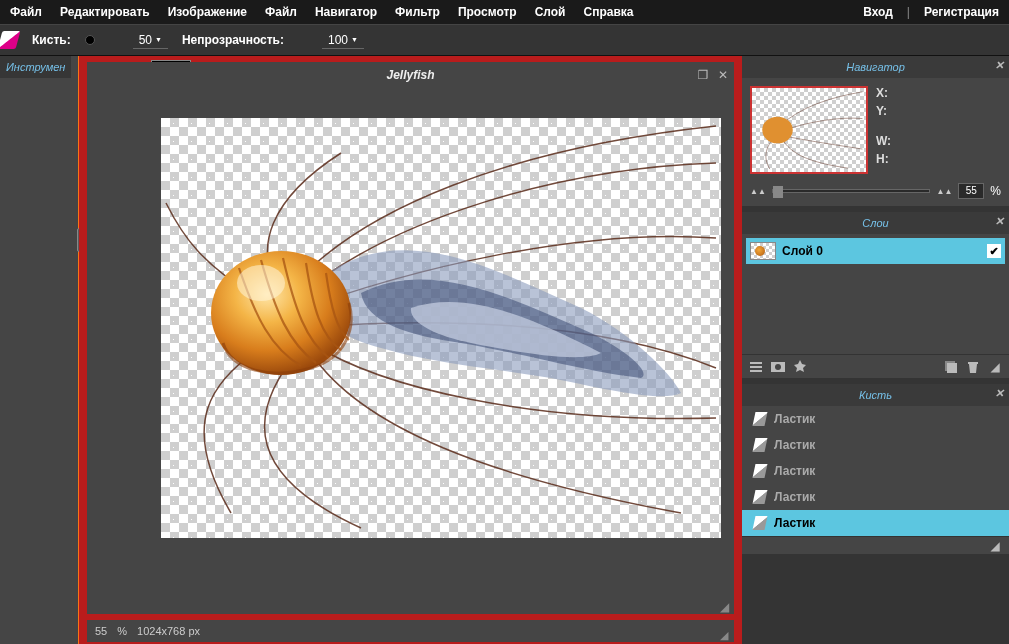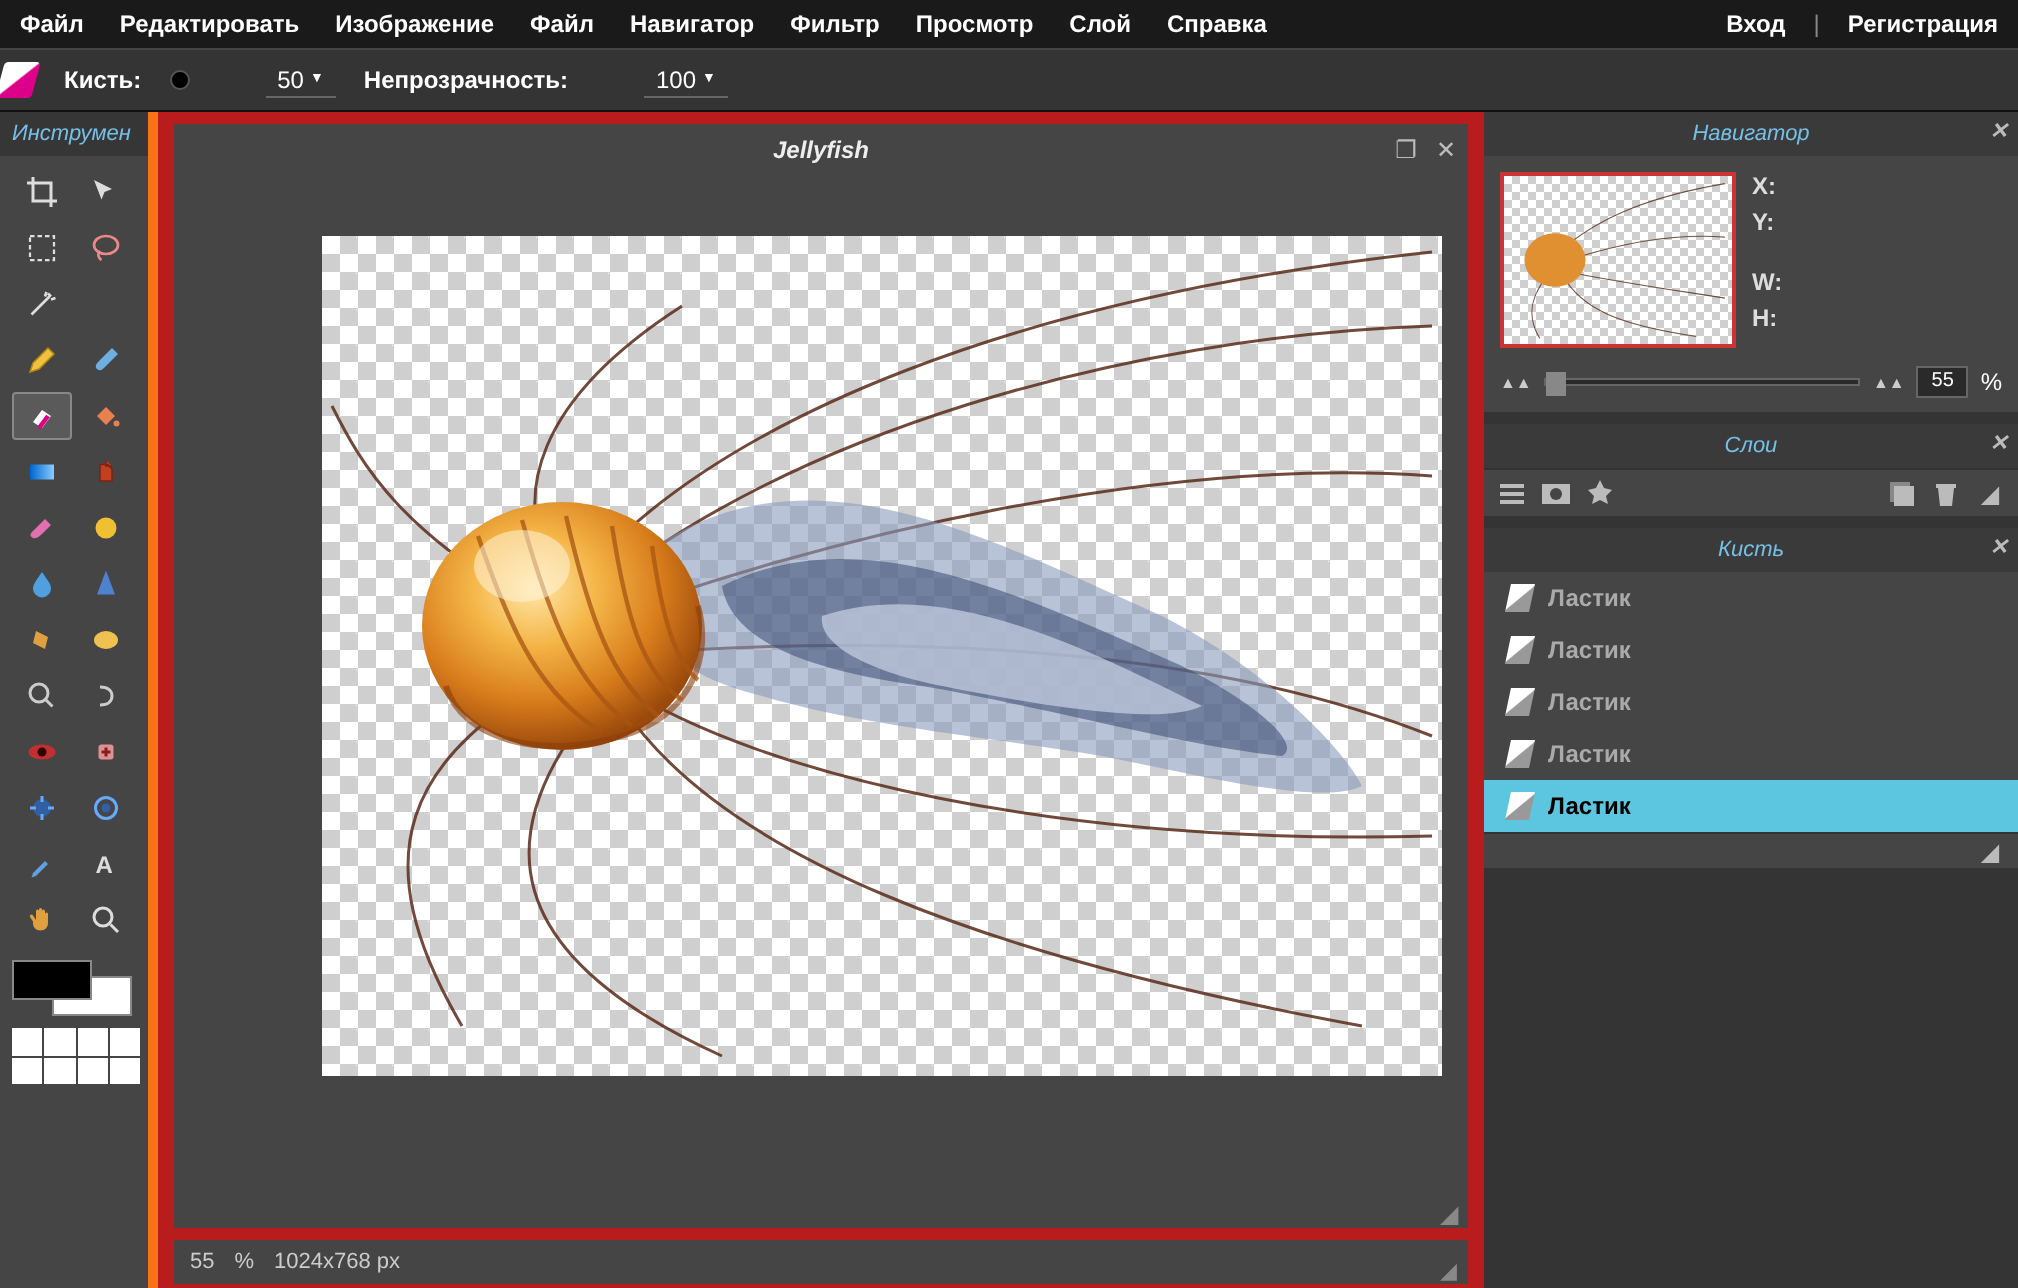--- a/index.html
+++ b/index.html
@@ -12,21 +12,21 @@
 
 .optbar { height: 32px; background: #343434; display: flex; align-items: center; padding: 0 0; gap: 14px; border-top: 1px solid #444; border-bottom: 1px solid #111; }
 .opt-icon { width: 18px; height: 18px; background: linear-gradient(135deg,#fff 0%,#fff 48%,#d08 52%,#d08 100%); transform: skewX(-15deg); border-radius: 2px; }
 .opt-label { font-weight: bold; }
 .opt-dot { width: 10px; height: 10px; background: #000; border-radius: 50%; border: 1px solid #555; }
 .opt-val { display: flex; align-items: center; gap: 3px; padding: 1px 6px; border-bottom: 1px solid #666; margin-left: 24px; }
 .opt-val .dd { font-size: 7px; }
 
 .main { display: flex; height: 588px; }
 
-.toolbar { width: 79px; background: #454545; display: flex; flex-direction: column; border-right: 5px solid #f97316; }
+.toolbar { width: 79px; background: #454545; display: flex; flex-direction: row; border-right: 1px solid #f97316; }
 .toolbar-title { background: #363636; height: 22px; display: flex; align-items: center; padding: 0 6px; font-style: italic; color: #76c0e8; font-size: 11px; }
 .tools-grid { display: grid; grid-template-columns: 1fr 1fr; gap: 4px 2px; padding: 6px 6px 4px 6px; }
 .tool { width: 30px; height: 24px; display: flex; align-items: center; justify-content: center; cursor: pointer; border-radius: 2px; }
 .tool.sel { background: #5a5a5a; border: 1px solid #888; }
 .tool svg { width: 18px; height: 18px; }
 .swatches { padding: 4px 6px; }
 .sw-main { width: 64px; height: 28px; position: relative; }
 .sw-main .front { width: 40px; height: 20px; background:#000; border:1px solid #888; position:absolute; top:0; left:0; }
 .sw-main .back { width: 40px; height: 20px; background:#fff; border:1px solid #888; position:absolute; top:8px; left:20px; }
 .sw-grid { width: 64px; height: 28px; display: grid; grid-template-columns: repeat(4,1fr); grid-template-rows: repeat(2,1fr); gap:1px; margin-top: 6px; }
@@ -407,20 +407,27 @@
         <span class="zoom-icon">▲▲</span>
         <div class="zoom-val">55</div>
         <span>%</span>
       </div>
     </div>
 
     <div class="panel">
       <div class="panel-title">
         <span>Слои</span>
         <span class="pclose">✕</span>
+      </div>
+      <div class="layers-body">
+        <div class="layer-row">
+          <div class="layer-thumb"></div>
+          <span>Слой 0</span>
+          <div class="layer-check">✔</div>
+        </div>
       </div>
       <div class="layers-foot">
         <span class="lf-ico">
             <svg width="16" height="16" viewBox="0 0 16 16">
               <rect x="2" y="3" width="12" height="2" fill="#bbb"></rect>
               <rect x="2" y="7" width="12" height="2" fill="#bbb"></rect>
               <rect x="2" y="11" width="12" height="2" fill="#bbb"></rect>
             </svg>
           </span>
         <span class="lf-ico">

